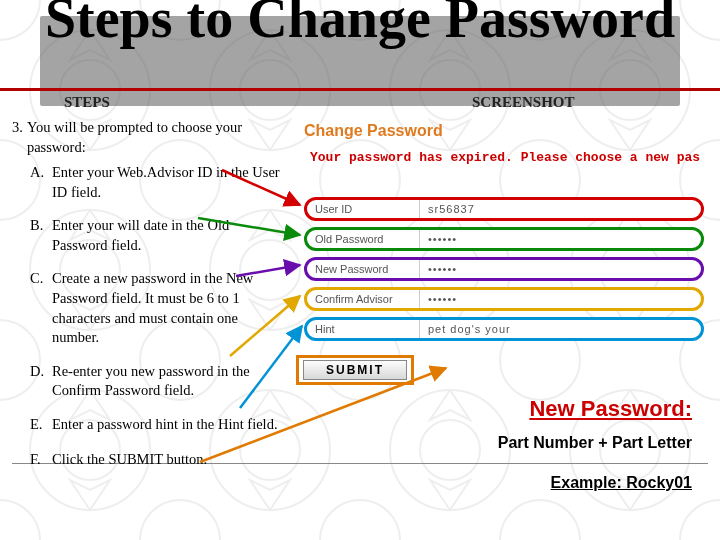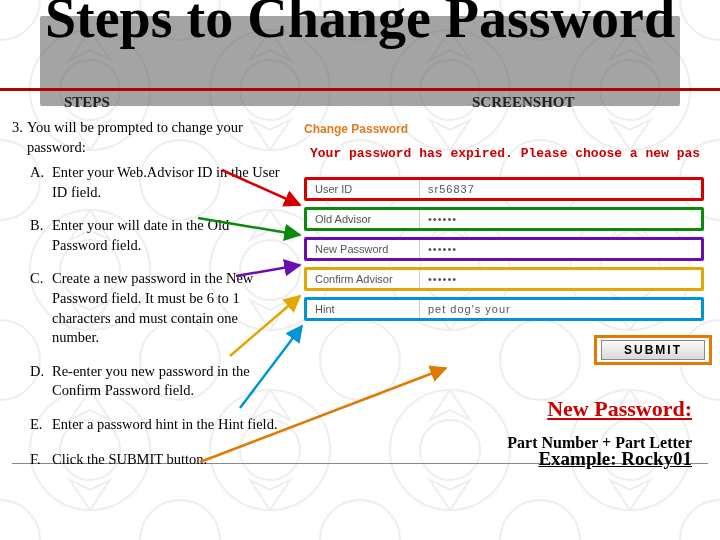--- a/index.html
+++ b/index.html
@@ -12,39 +12,39 @@
   .red-rule{position:absolute;top:88px;left:0;right:0;height:3px;background:#b30000;z-index:2}
   .header-row{position:absolute;top:94px;left:20px;right:20px;font-size:15px;font-weight:700;color:#222;z-index:2}
   .steps-hdr{position:absolute;left:44px}
   .shots-hdr{position:absolute;left:452px}
   .steps-col{position:absolute;top:118px;left:12px;width:268px;font-size:14.5px;line-height:1.35;color:#000;z-index:2}
   .steps-col .num{display:flex;gap:4px;margin-bottom:4px}
   .steps-col .sub{display:flex;gap:6px;margin:6px 0 0 18px}
   .steps-col .sub .lt{width:16px}
   .steps-col .sub .tx{flex:1}
   .shot{position:absolute;top:118px;left:296px;width:416px;height:260px;z-index:2}
-  .shot-title{font-family:Verdana,Arial,sans-serif;font-size:12px;font-weight:700;color:#e07a1f;margin:4px 0 10px 8px}
-  .shot-msg{font-family:"Courier New",monospace;font-size:13px;font-weight:700;color:#c00;margin:0 0 16px 14px;white-space:nowrap}
-  .field-row{display:flex;align-items:center;height:24px;margin:6px 8px;border:3px solid;border-radius:2px;font-family:Arial,sans-serif;font-size:11px;color:#555;background:#fff}
+  .shot-title{font-family:Verdana,Arial,sans-serif;font-size:16px;font-weight:700;color:#e07a1f;margin:4px 0 10px 8px}
+  .shot-msg{font-family:"Courier New",monospace;font-size:13px;font-weight:700;color:#c00;margin:0 0 32px 14px;white-space:nowrap}
+  .field-row{display:flex;align-items:center;height:24px;margin:6px 8px;border:3px solid;border-radius:12px;font-family:Arial,sans-serif;font-size:11px;color:#555;background:#fff}
   .field-row .lab{width:112px;padding-left:8px}
   .field-row .sep{width:1px;align-self:stretch;background:currentColor;opacity:.3}
   .field-row .val{padding-left:8px;letter-spacing:1px}
   .r-red{border-color:#d40000}
   .r-green{border-color:#0a8a0a}
   .r-purple{border-color:#6a0dad}
   .r-gold{border-color:#e0a800}
   .r-blue{border-color:#0094d6}
-  .submit-wrap{margin-top:14px;text-align:right}
+  .submit-wrap{margin-top:14px;text-align:left}
   .submit-box{display:inline-block;border:3px solid #e07a00;padding:2px 4px;background:#fff}
   .submit-btn{display:inline-block;background:linear-gradient(#fdfdfd,#d8d8d8);border:1px solid #888;font-family:Arial,sans-serif;font-size:12px;font-weight:700;letter-spacing:2px;padding:2px 22px}
   .arrows{position:absolute;inset:0;z-index:4;pointer-events:none}
-  .callout{position:absolute;right:28px;z-index:3;font-family:Liberation Serif, serif;text-align:center}
+  .callout{position:absolute;right:28px;z-index:3;font-family:Liberation Sans, sans-serif;text-align:center}
   .call-t1{top:396px;font-size:22px;font-weight:700;color:#c00;text-decoration:underline}
   .call-t2{top:434px;font-size:16px;font-weight:700;color:#000}
-  .call-t3{top:448px;font-size:19px;font-weight:700;color:#000;text-decoration:underline}
+  .call-t3{top:474px;font-size:16px;font-weight:700;color:#000;text-decoration:underline}
   .footer-line{position:absolute;left:12px;right:12px;bottom:76px;height:1px;background:#888;z-index:1}
 </style>
 </head>
 <body>
 
 <div class="bg-pattern">
 <svg viewBox="0 0 720 540">
   <defs>
         <pattern id="p" width="180" height="180" patternUnits="userSpaceOnUse">
     <circle cx="90" cy="90" r="60" fill="none" stroke="#777" stroke-width="2"></circle>
@@ -67,21 +67,21 @@
   <div class="red-rule"></div>
 
   <div class="header-row">
     <span class="steps-hdr">STEPS</span>
     <span class="shots-hdr">SCREENSHOT</span>
   </div>
 
   <div class="steps-col">
     <div class="num">
       <span>3.</span>
-      <span>You will be prompted to change your password:</span>
+      <span>You will be prompted to choose your password:</span>
     </div>
     <div class="sub">
       <span class="lt">A.</span>
       <span class="tx">Enter your Web.Advisor ID in the User ID field.</span>
     </div>
     <div class="sub" style="margin-top:14px">
       <span class="lt">B.</span>
       <span class="tx">Enter your will date in the Old Password field.</span>
     </div>
     <div class="sub" style="margin-top:14px">
@@ -105,21 +105,21 @@
   <div class="shot">
     <div class="shot-title">Change Password</div>
     <div class="shot-msg">Your password has expired.  Please choose a new pas</div>
 
     <div class="field-row r-red">
       <span class="lab">User ID</span>
       <span class="sep"></span>
       <span class="val">sr56837</span>
     </div>
     <div class="field-row r-green">
-      <span class="lab">Old Advisor</span>
+      <span class="lab">Old Password</span>
       <span class="sep"></span>
       <span class="val">••••••</span>
     </div>
     <div class="field-row r-purple">
       <span class="lab">New Password</span>
       <span class="sep"></span>
       <span class="val">••••••</span>
     </div>
     <div class="field-row r-gold">
       <span class="lab">Confirm Advisor</span>

